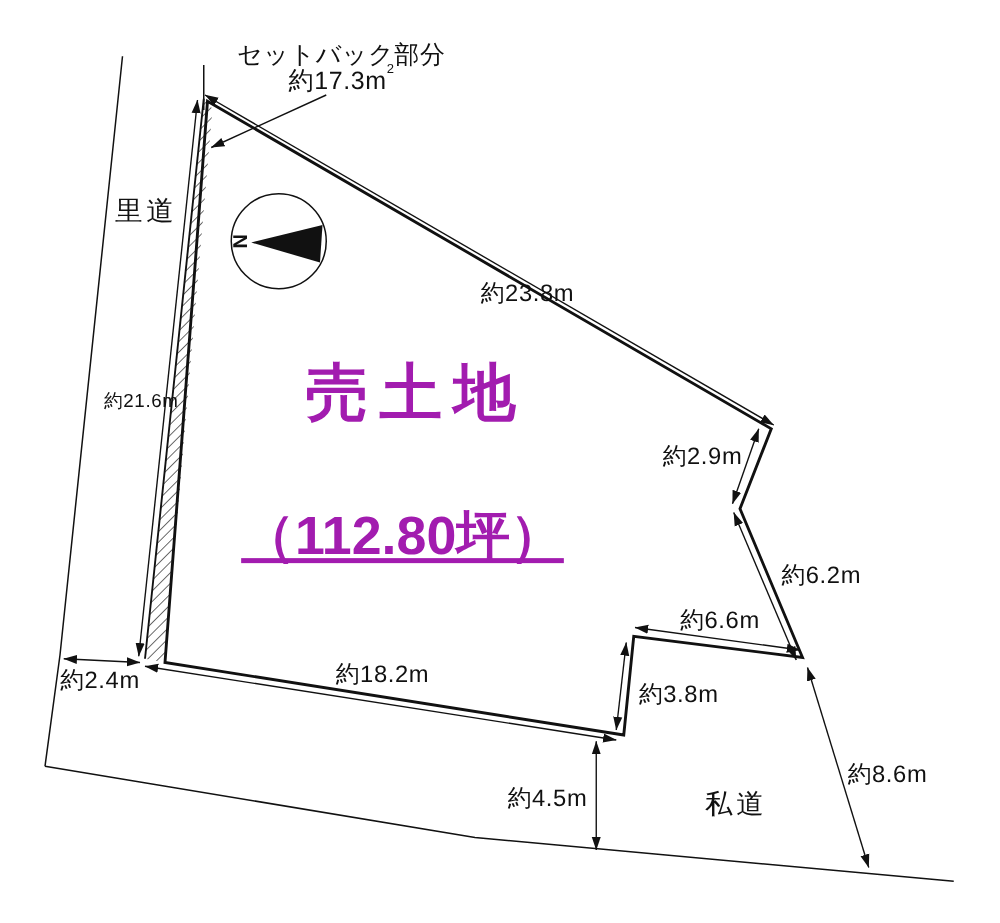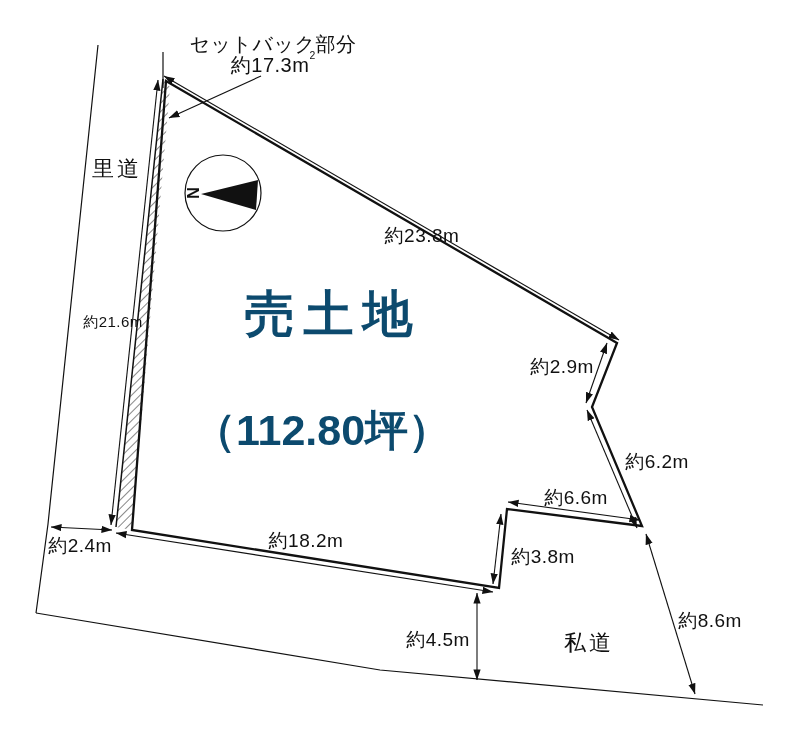--- a/index.html
+++ b/index.html
@@ -31,26 +31,26 @@
     letter-spacing: 0.5px;
   }
   .lbl-sm   { font-size: 15px; padding-left: 24px; }
   .lbl-road { font-size: 22px; letter-spacing: 3px; }
   .lbl-setback { font-size: 20px; }
   .ttl {
     position: absolute;
     transform: translate(-50%, -50%);
     white-space: nowrap;
     font-weight: bold;
-    color: #0c4a6e;
+    color: #a21caf;
     line-height: 1;
   }
   .ttl-1 { font-size: 50px; letter-spacing: 9px; }
   .ttl-2 { font-size: 47px; letter-spacing: 1px; }
-  .ttl-3 { font-size: 43px; }
+  .ttl-3 { font-size: 43px; text-decoration: underline; }
   sup.sq {
     font-size: 52%;
     position: relative;
     top: -0.55em;
     letter-spacing: 0;
   }
   .thin  { stroke: #111; stroke-width: 1.2; fill: none; }
   .mid   { stroke: #111; stroke-width: 1.5; fill: none; }
   .thick { stroke: #111; stroke-width: 2.3; fill: none; stroke-linejoin: miter; }
   .dim   { stroke: #111; stroke-width: 1.1; fill: none; }

